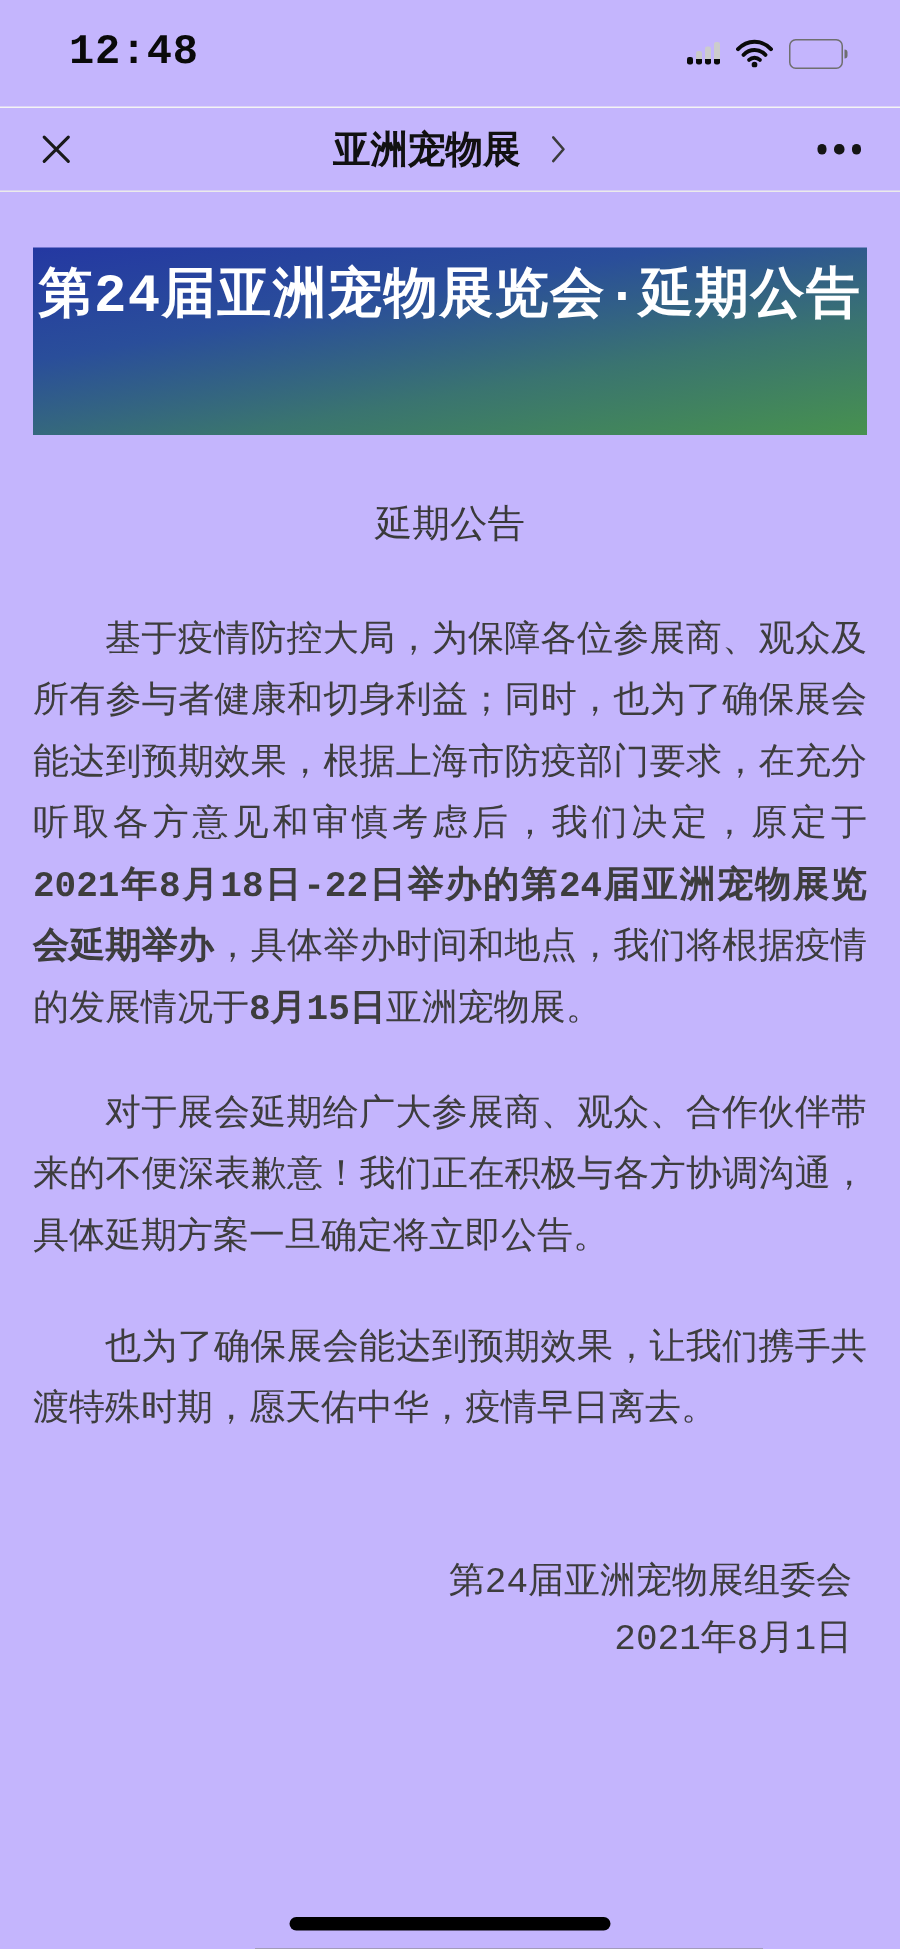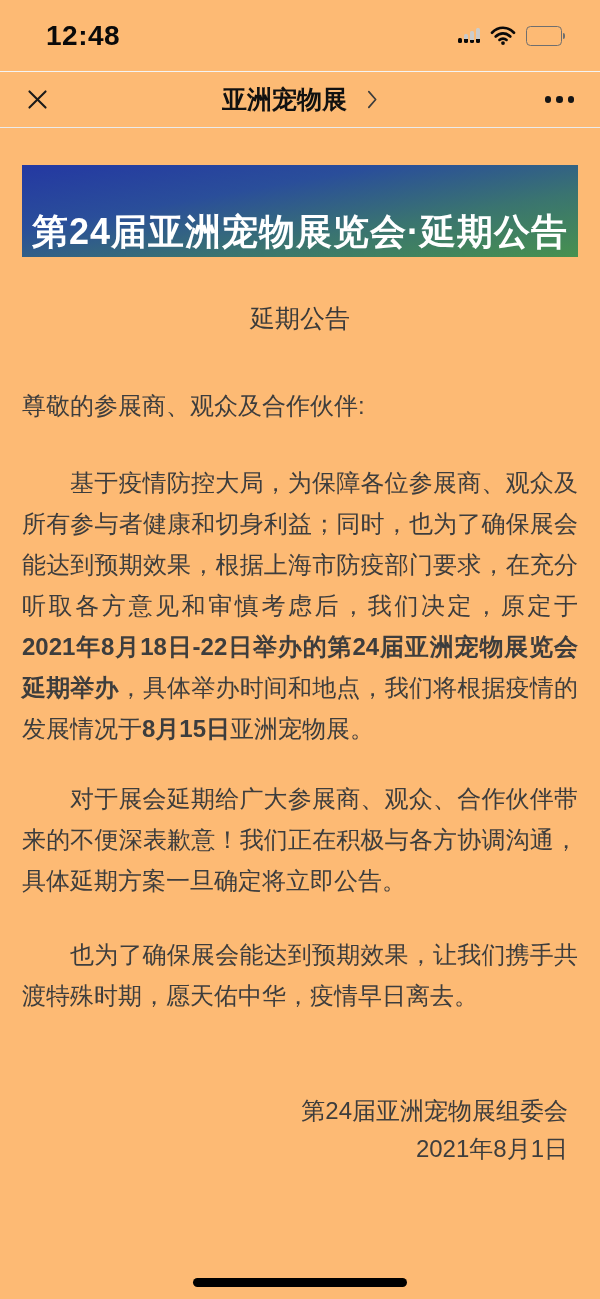--- a/index.html
+++ b/index.html
@@ -1,18 +1,18 @@
 <!DOCTYPE html>
 <html style="--text-color: #3d3d3d; --nav-text: #111111; --banner-text: #ffffff; --hairline: #ebebeb; --home-indicator: #000000;"><head>
 <meta charset="utf-8">
 <style>
   html,body{margin:0;padding:0;background:#888;}
   .screen{
-    position:relative;width:600px;height:1299px;margin:0 auto;background:#fdba74;
-    font-family:Liberation Sans, sans-serif;color:var(--text-color,#3d3d3d);
+    position:relative;width:600px;height:1299px;margin:0 auto;background:#c4b5fd;
+    font-family:Liberation Mono, monospace;color:var(--text-color,#3d3d3d);
     overflow:hidden;
   }
   
   .status-bar{
     height:71px;display:flex;align-items:center;justify-content:space-between;
     padding:0 35px 0 46px;box-sizing:border-box;
   }
   .status-time{font-size:28px;font-weight:700;color:#0a0a0a;letter-spacing:.5px;}
   .status-icons{display:flex;align-items:center;gap:10px;}
   .signal{display:flex;align-items:flex-end;gap:2px;height:15px;}
@@ -36,21 +36,21 @@
   .nav-title{
     position:absolute;left:50%;transform:translateX(-50%);
     display:flex;align-items:center;gap:20px;
     font-size:25px;font-weight:600;color:var(--nav-text,#111);white-space:nowrap;cursor:pointer;
   }
   .more-dots{display:flex;gap:5px;padding:6px 0;}
   .more-dots i{width:6.5px;height:6.5px;border-radius:50%;background:#151515;display:block;}
   
   .banner-wrap{padding:37px 22px 0;}
   .banner{
-    height:92px;display:flex;align-items:flex-end;justify-content:center;
+    height:125px;display:flex;align-items:flex-start;justify-content:center;
     background:linear-gradient(170deg,#2438a2,#47914f);
   }
   .banner-title{
     color:var(--banner-text,#fff);font-size:36px;font-weight:700;letter-spacing:1px;
     padding-top:6px;white-space:nowrap;
   }
   
   .content{padding:0 22px;font-size:24px;line-height:41px;text-align:justify;}
   .article-heading{margin:41px 0 0;text-align:center;font-size:25px;line-height:40px;font-weight:400;color:#3a3a3a;}
   .salutation{margin:47px 0 0;}
@@ -122,21 +122,20 @@
     <div class="banner" style="background: linear-gradient(170deg, rgb(36, 56, 162) 0%, rgb(42, 78, 154) 34%, rgb(58, 116, 112) 66%, rgb(71, 145, 79) 100%);">
       <span class="banner-title">第24届亚洲宠物展览会·延期公告</span>
     </div>
   </div>
 
   <main class="content">
     <h1 class="article-heading">
       <div>延期公告</div>
     </h1>
 
-    <p class="salutation">尊敬的参展商、观众及合作伙伴:</p>
 
     <p class="para p1"><span>基于疫情防控大局，为保障各位参展商、观众及所有参与者健康和切身利益；同时，也为了确保展会能达到预期效果，根据上海市防疫部门要求，在充分听取各方意见和审慎考虑后，我们决定，原定于</span><b>2021年8月18日-22日举办的第24届亚洲宠物展览会延期举办</b><span>，具体举办时间和地点，我们将根据疫情的发展情况于</span><b>8月15日</b><span>亚洲宠物展。</span></p>
 
     <p class="para p2">对于展会延期给广大参展商、观众、合作伙伴带来的不便深表歉意！我们正在积极与各方协调沟通，具体延期方案一旦确定将立即公告。</p>
 
     <p class="para p3">也为了确保展会能达到预期效果，让我们携手共渡特殊时期，愿天佑中华，疫情早日离去。</p>
 
     <div class="signature">
       <p>第24届亚洲宠物展组委会</p>
       <p>2021年8月1日</p>

